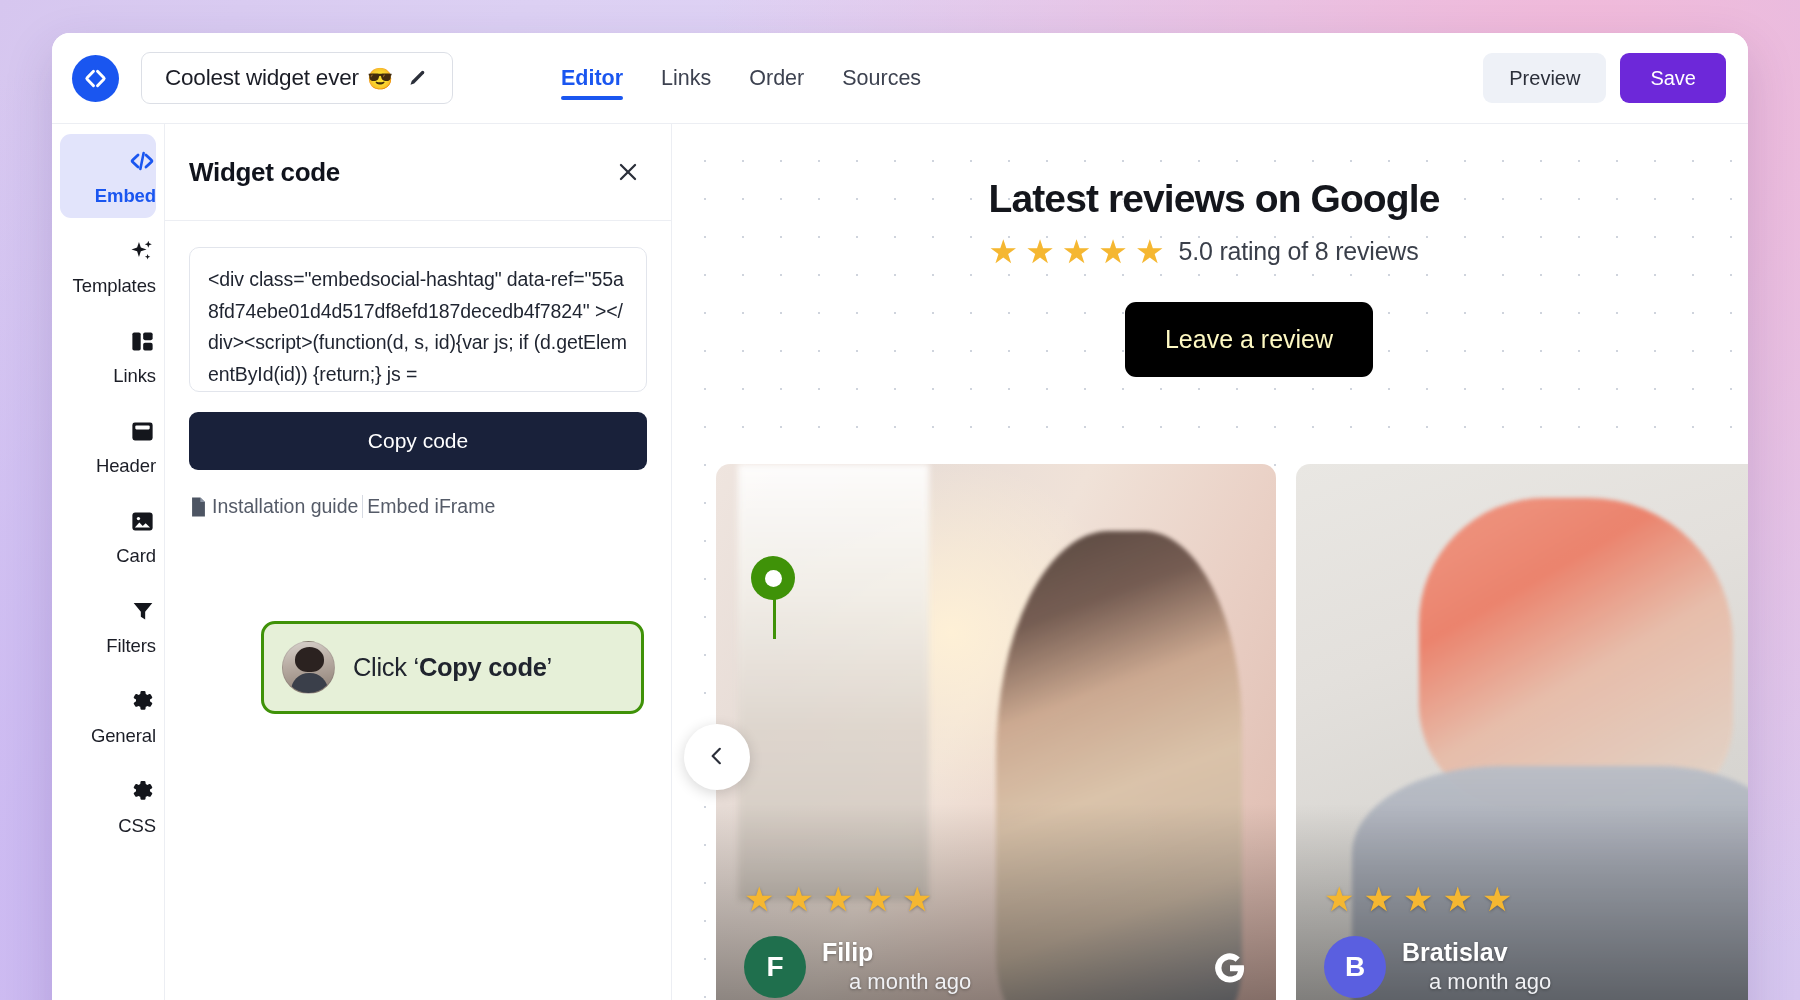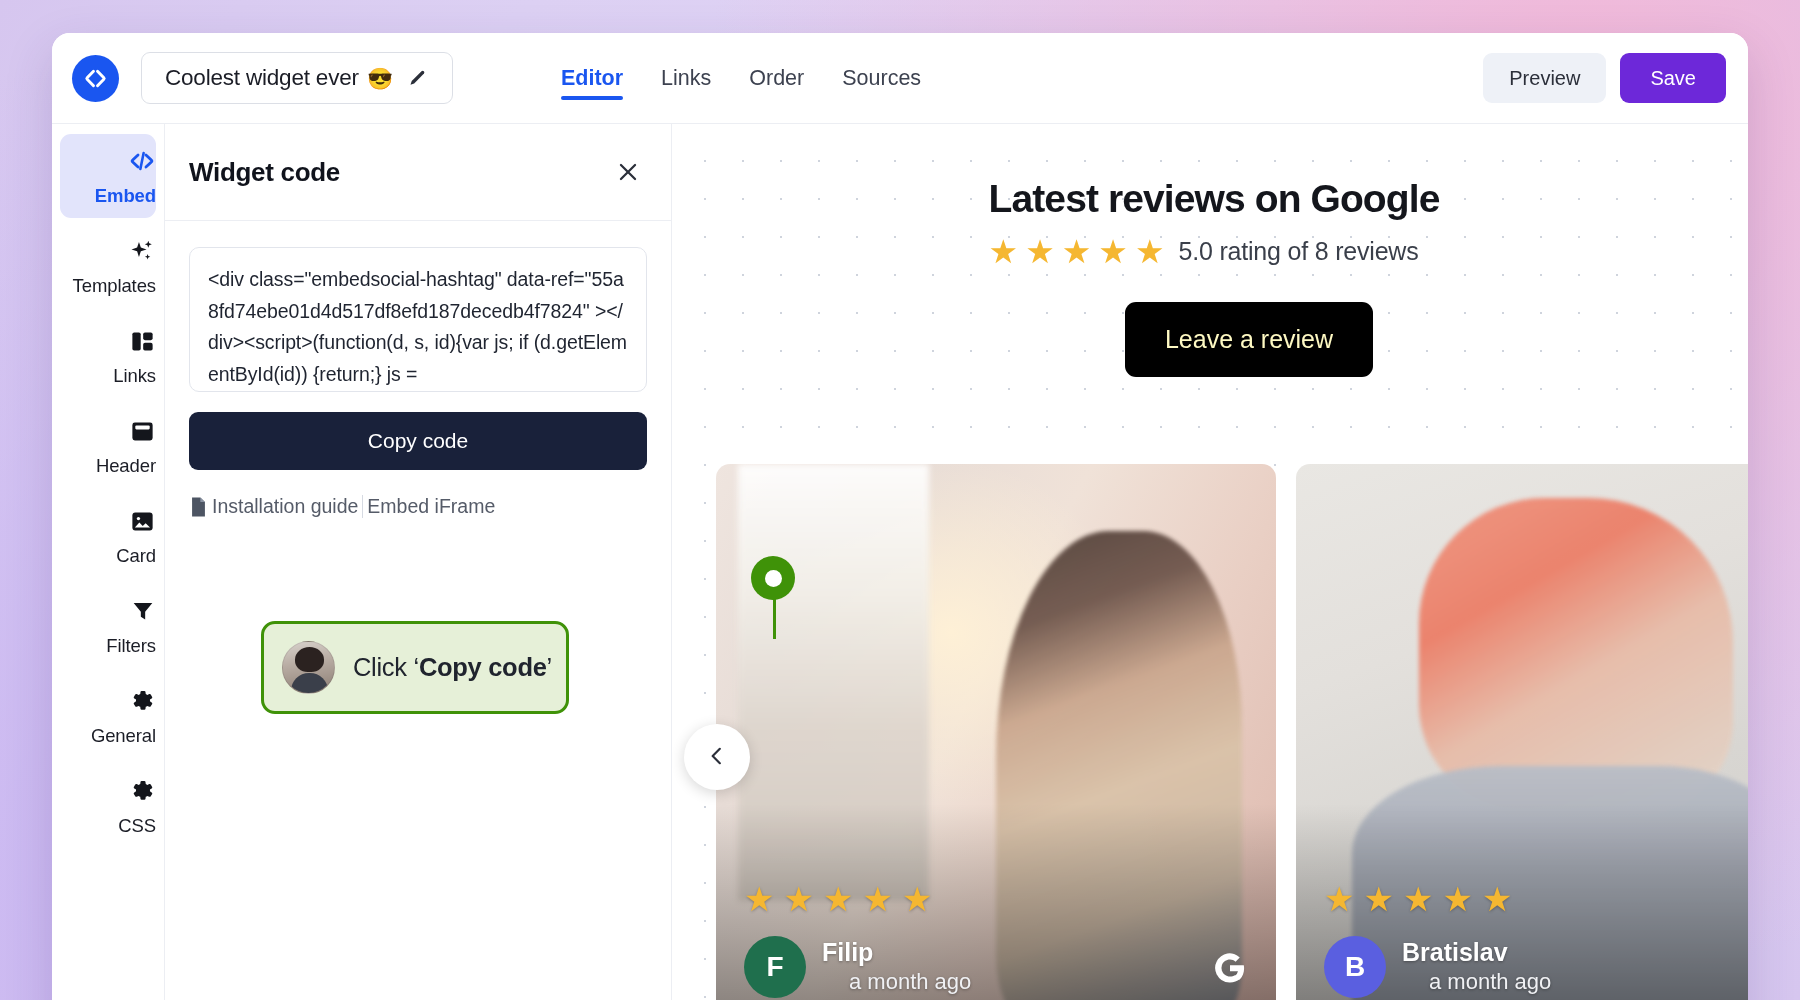--- a/index.html
+++ b/index.html
@@ -239,21 +239,21 @@
   }
   .links-row a { color: #555b68; text-decoration: none; cursor: pointer; }
   .doc-icon { display:flex; align-items:center; }
   .link-divider { width: 1px; height: 23px; background: #d6dae2; }
 
   
   .callout {
     position: absolute;
     left: 96px;
     top: 497px;
-    width: 308px;
+    width: 383px;
     height: 93px;
     background: #e6f0d8;
     border: 3px solid #3f9208;
     border-radius: 14px;
     display: flex;
     align-items: center;
     gap: 18px;
     padding: 0 18px;
     z-index: 5;
   }

